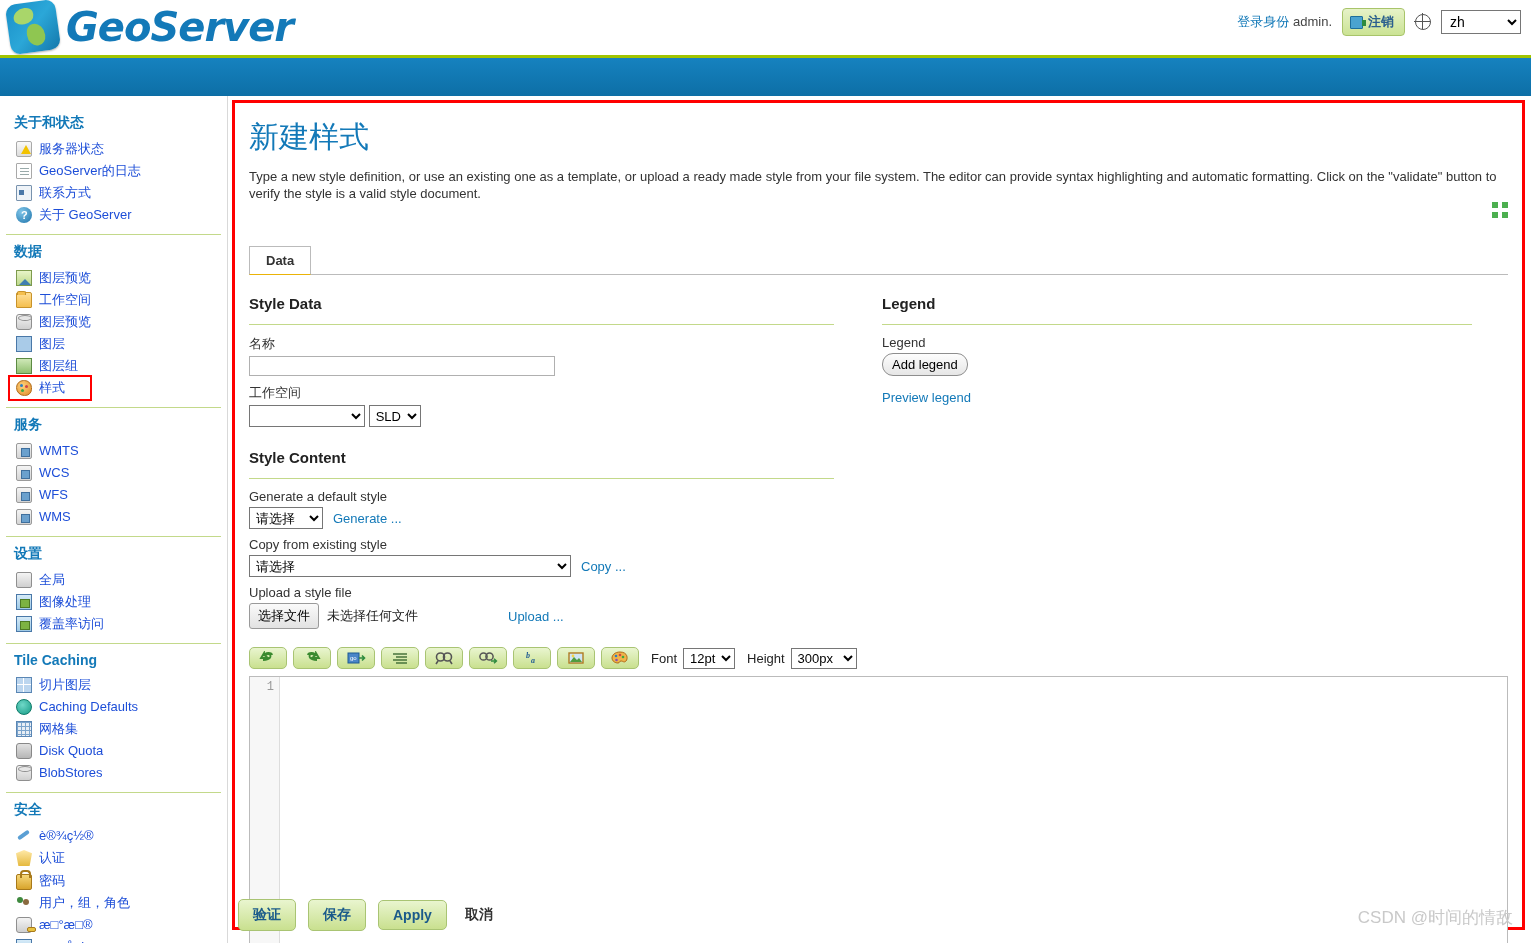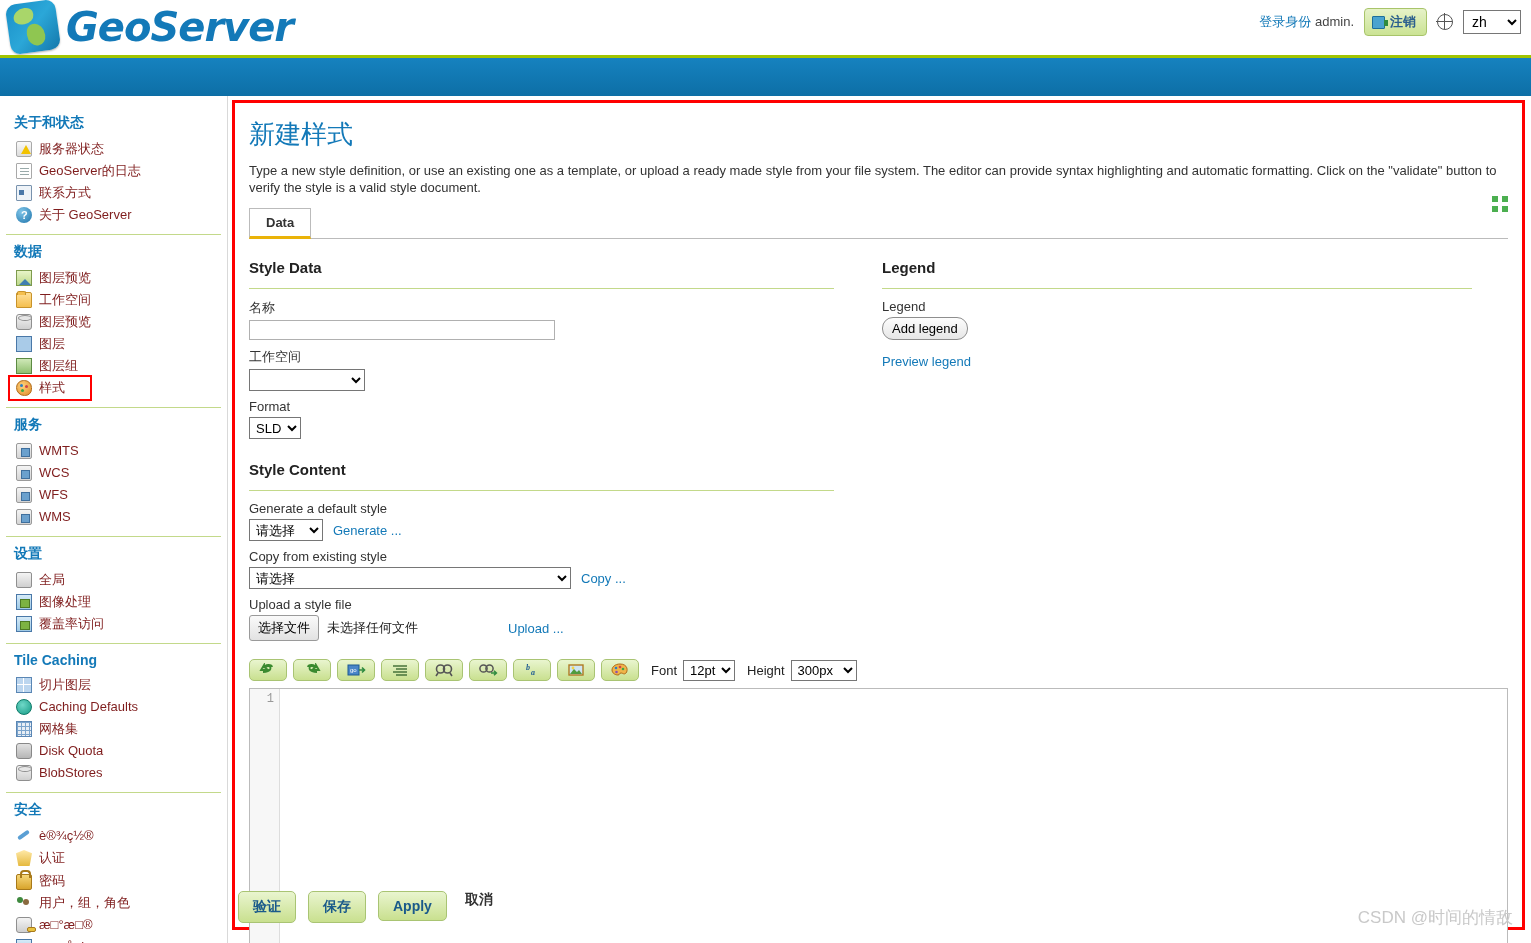--- a/index.html
+++ b/index.html
@@ -85,21 +85,21 @@
   }
   .globe-icon-sm:before{
     content:"";position:absolute;left:-1.6px;top:6px;width:16px;height:1.4px;background:#555;
   }
   .globe-icon-sm:after{
     content:"";position:absolute;left:6px;top:-1.6px;width:1.4px;height:16px;background:#555;
   }
   .lang-select{
     font-family:"Liberation Sans",sans-serif;
     font-size:14px; padding:2px 4px; height:24px;
-    border:1px solid #767676; background:#fff; width:58px;
+    border:1px solid #767676; background:#fff; width:80px;
   }
 
   
   #bluebar{
     height: 38px;
     background: linear-gradient(#1682bf, #0d6fa6);
     position: relative;
   }
 
   
@@ -115,21 +115,21 @@
     position: relative;
   }
   .nav-section { padding: 0 10px; }
   .nav-title{
     color:#1379b8; font-weight:bold; font-size:14px;
     margin: 8px 0 6px 4px;
   }
   .nav-item{
     display:flex; align-items:center; gap:7px;
     padding: 2px 0 2px 6px;
-    font-size:13px; color:#7f1d1d;
+    font-size:13px; color:#1d4ed8;
     cursor:pointer; line-height:18px;
     position: relative;
   }
   .nav-item .ico{ width:16px;height:16px;flex:0 0 16px; position:relative; }
   .nav-divider{
     height:1px; background:#c3d98a; margin: 8px 6px 2px 6px;
   }
   .nav-item.highlight{
     outline: 2px solid #ff0000;
     width: 80px;
@@ -192,21 +192,21 @@
   }
   #panel{
     border: 3px solid #ff0000;
     height: 830px;
     position: relative;
     background: #fff;
     padding: 10px 14px 0 14px;
   }
   h1.page-title{
     margin: 4px 0 10px 0;
-    font-size: 26px; font-weight: normal;
+    font-size: 30px; font-weight: normal;
     color: #1379b8;
     font-family: "Liberation Sans", sans-serif;
   }
   .page-desc{
     font-size:13px; color:#333; line-height:17px;
     max-width: 1480px;
     margin-bottom: 12px;
   }
 
   
@@ -216,21 +216,21 @@
     position: relative;
   }
   .tab{
     padding: 6px 16px;
     border:1px solid #bbb; border-bottom:none;
     background:#fff;
     font-weight:bold; font-size:13px; color:#333;
     margin-bottom:-1px;
     cursor:pointer;
   }
-  .tab.active{ background:#fff; border-bottom:3px solid #eab308; }
+  .tab.active{ background:#fff; border-bottom:1px solid #eab308;margin-top:32px; }
   .expand-ico{
     position:absolute; right:0px; top:-12px;
     width:16px;height:16px;
     cursor:pointer;
   }
   .expand-ico span{
     position:absolute;width:6px;height:6px;background:#4caf50;
   }
   .expand-ico span:nth-child(1){left:0;top:0;}
   .expand-ico span:nth-child(2){right:0;top:0;background:#4caf50;}
@@ -310,22 +310,22 @@
     background:#f7f7f7;
     border-right:1px solid #ddd;
     font-family:"Liberation Mono", monospace;
     font-size:12px; color:#999;
     text-align:right; padding: 3px 5px 0 0;
   }
   .code-body{ flex:1; }
 
   
   #footer-btns{
-    position:absolute; left: 238px; bottom: 20px;
-    display:flex; align-items:flex-start; gap:12px;
+    position:absolute; left: 238px; bottom: 12px;
+    display:flex; align-items:center; gap:12px;
   }
   .gbtn{
     background: linear-gradient(#e9f5cf,#c9e08f);
     border:1px solid #a9c473; border-radius:5px;
     padding: 6px 14px;
     font-size:14px; font-weight:bold; color:#1a5a8a;
     cursor:pointer; font-family:"Liberation Sans",sans-serif;
   }
   .cancel-link{
     font-size:14px; font-weight:bold; color:#333; cursor:pointer;
@@ -523,21 +523,20 @@
         <div class="col-left">
 
           <div class="sec-head">Style Data</div>
 
           <div class="fld-label">名称</div>
           <input class="text-input" type="text" value="" style="">
 
           <div class="fld-label">工作空间</div>
           <select class="sel sel-ws"><option value=""></option></select>
 
-          <div class="fld-label">Format</div>
           <select class="sel sel-fmt"><option value="SLD">SLD</option><option value="CSS">CSS</option><option value="YSLD">YSLD</option><option value="MBStyle">MBStyle</option></select>
 
           <div class="sec-head" style="margin-top:22px;">Style Content</div>
 
           <div class="fld-label">Generate a default style</div>
           <div class="inline-row">
             <select class="sel sel-gen"><option value="请选择">请选择</option><option value="Point">Point</option><option value="Line">Line</option><option value="Polygon">Polygon</option><option value="Raster">Raster</option></select>
             <a class="link">Generate ...</a>
           </div>
 

